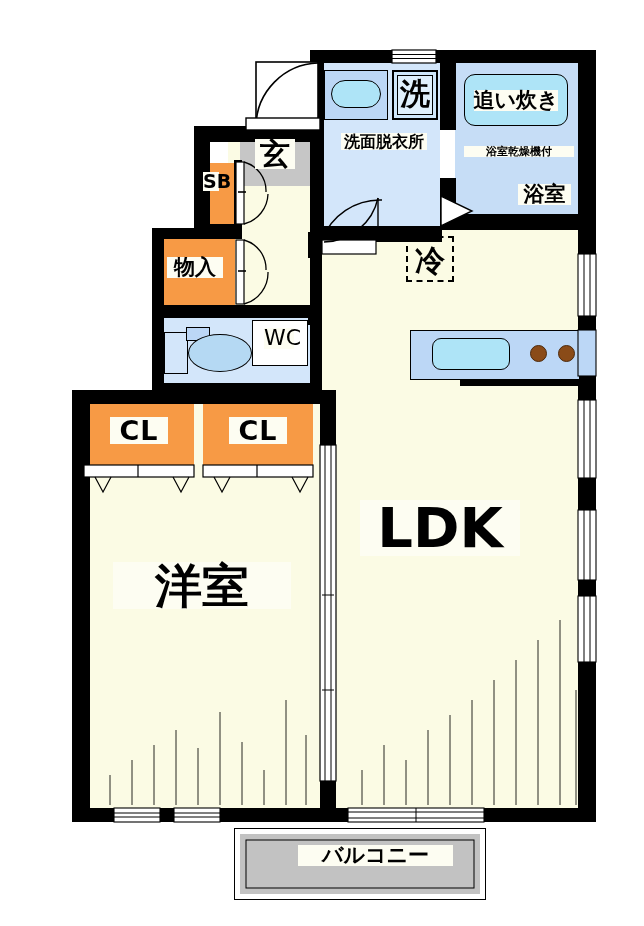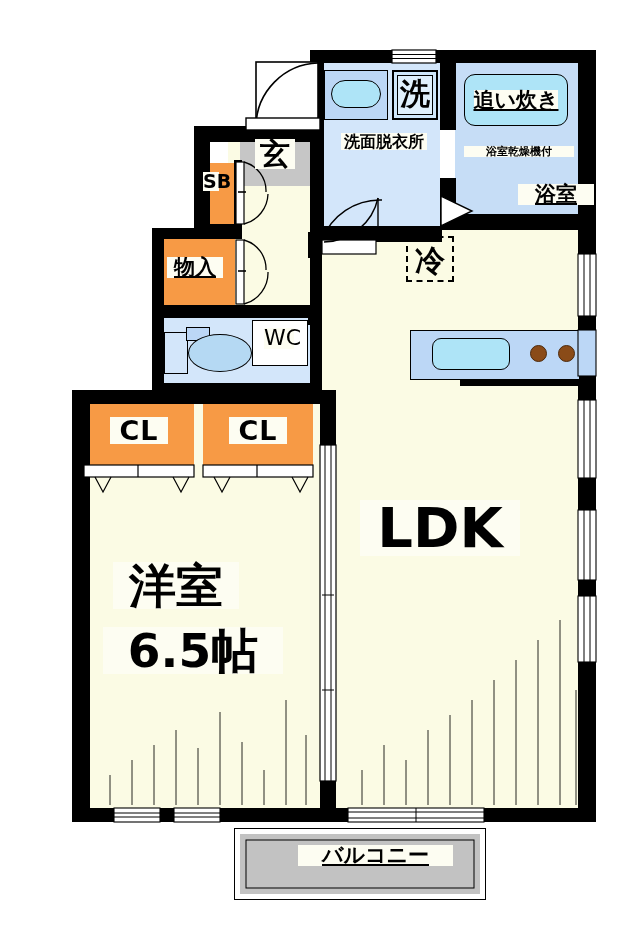--- a/index.html
+++ b/index.html
@@ -37,21 +37,21 @@
     font-weight: bold;
     text-align: center;
     white-space: nowrap;
     line-height: 1;
     background: #fdfdf2;
   }
   .lbl.nobg { background: transparent; }
 
   .room-main  { font-size: 47px; letter-spacing: 0px; }
   .lbl-sm     { font-size: 11px; font-weight: bold; }
-  .lbl-md     { font-size: 21px; font-weight: bold; text-decoration: underline; }
+  .lbl-md     { font-size: 21px; font-weight: bold; }
   .lbl-lg     { font-size: 30px; font-weight: bold; }
   .lbl-cl     { font-size: 27px; font-weight: bold; letter-spacing: 1px; }
   .lbl-wc     { font-size: 22px; font-weight: normal; line-height: 0.95; }
   .lbl-sb     { font-size: 19px; font-weight: bold; line-height: 1.0; }
 
   
   .fx { position: absolute; box-sizing: border-box; }
   .sink-counter {
     background: #bcd7f6;
     border: 1px solid #000;
@@ -338,22 +338,21 @@
   <div class="lbl lbl-cl" style="left:110px; top:417px; width:58px;">CL</div>
   <div class="lbl lbl-cl" style="left:229px; top:417px; width:58px;">CL</div>
 
   <div class="lbl lbl-wc" style="left:264px; top:328px; width:30px;">WC</div>
 
   <div class="lbl" style="left:341px; top:133px; width:86px; font-size:16px; line-height:1.08;
               white-space:normal; word-break:break-all;">洗面脱衣所</div>
 
   <div class="lbl lbl-sm" style="left:464px; top:146px; width:110px;">浴室乾燥機付</div>
 
-  <div class="lbl lbl-md" style="left:518px; top:184px; width:76px;">浴室</div>
-
-  <div class="lbl room-main" style="left:113px; top:562px; width:126px;">洋室</div>
-  <div class="lbl room-main" style="left:103px; top:627px; width:180px;">6.5帖</div>
+  <div class="lbl lbl-md" style="left:518px; top:184px; width:53px;">浴室</div>
+
+  <div class="lbl room-main" style="left:113px; top:562px; width:178px;">洋室</div>
 
   <div class="lbl room-main" style="left:360px; top:500px; width:160px; font-size:56px;">LDK</div>
 
   <div class="lbl lbl-md" style="left:298px; top:845px; width:155px;">バルコニー</div>
 
 </div>
 
 </body></html>

